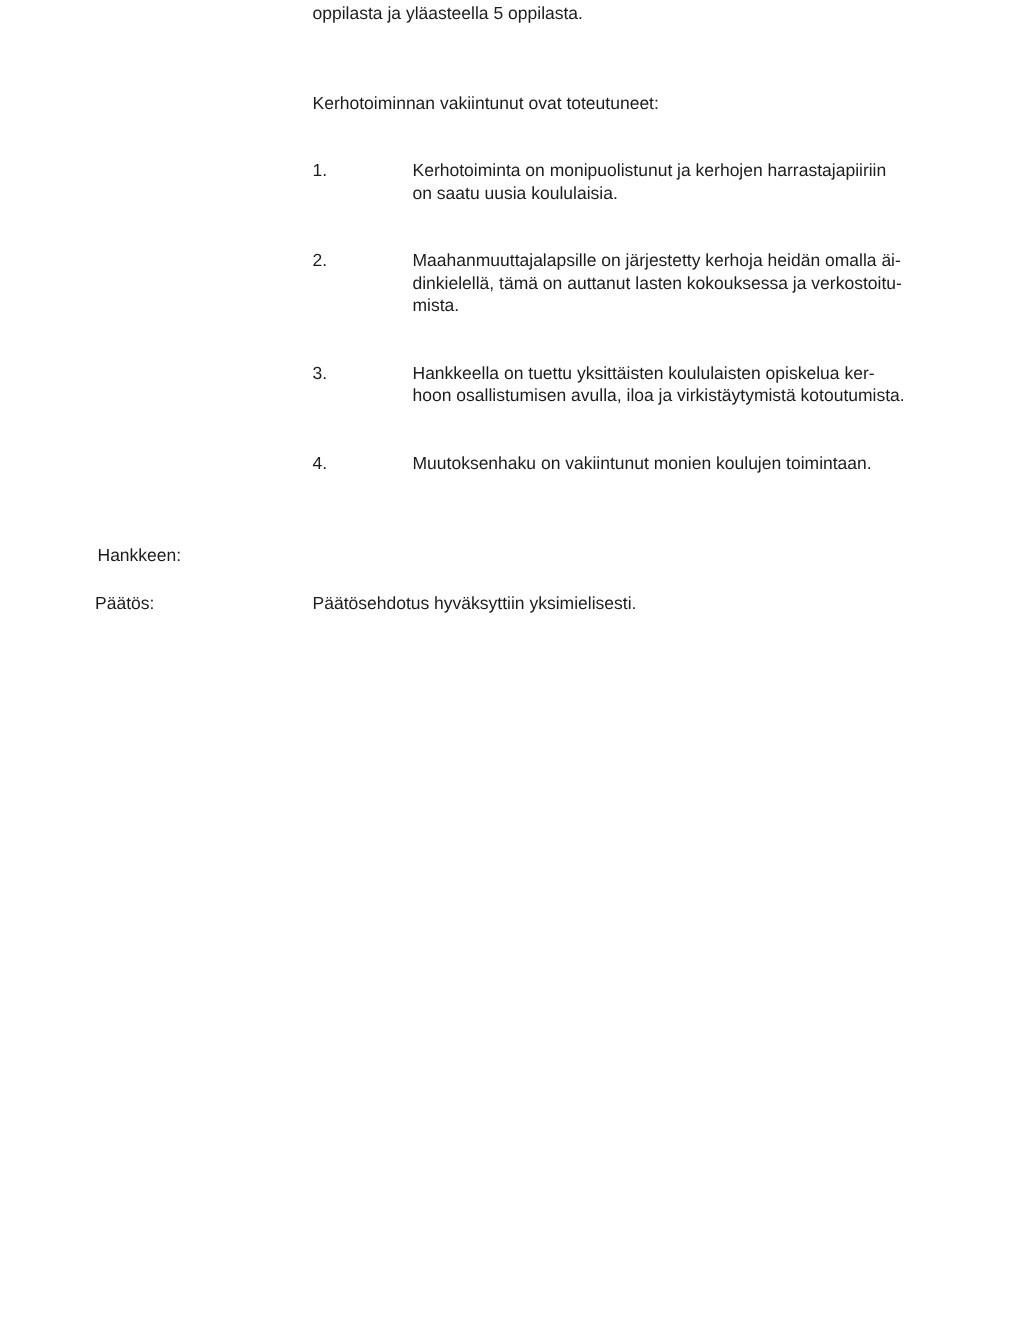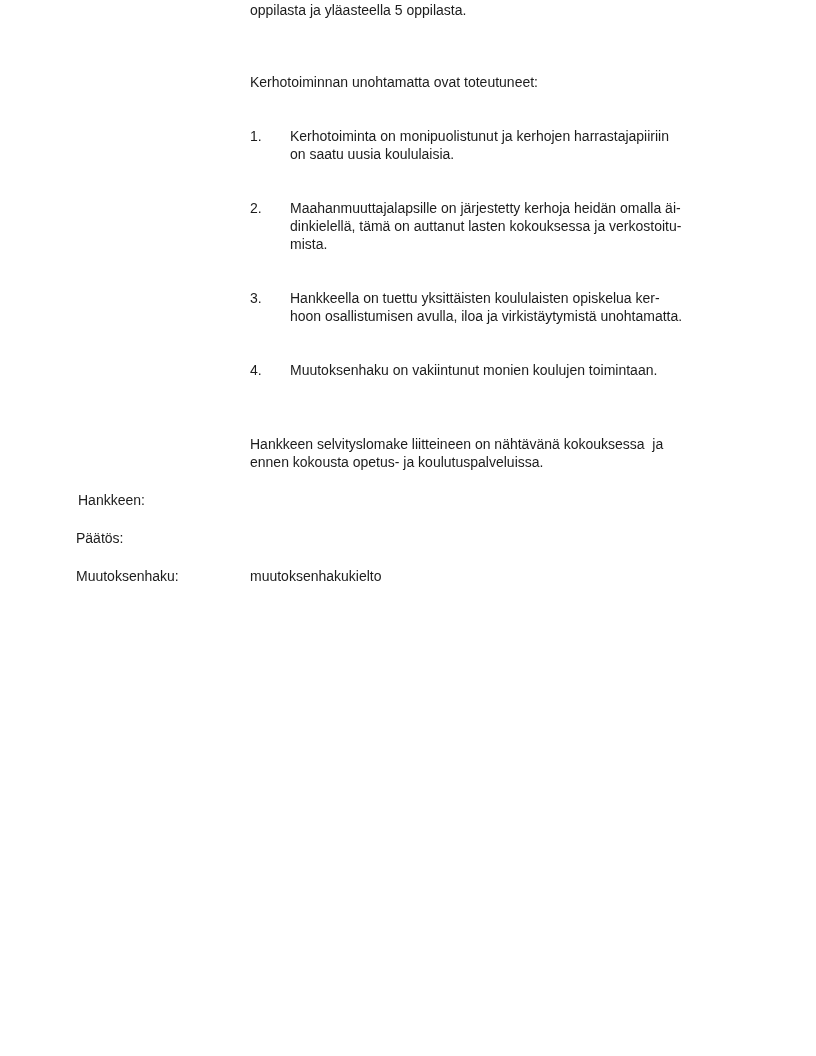--- a/index.html
+++ b/index.html
@@ -45,71 +45,64 @@
     align-items: flex-start;
   }
   .goal-num {
     flex: 0 0 40px;
     width: 40px;
   }
   .goal-text {
     flex: 1 1 auto;
     min-width: 0;
     white-space: pre-wrap;
+    margin-left: 40px;
   }
 </style>
 </head>
 <body>
 
 <div class="page">
 
   <div class="row mb-blank">
     <div class="label-col"></div>
     <div class="content-col">oppilasta ja yläasteella 5 oppilasta.</div>
   </div>
 
   <div class="row mb-section">
     <div class="label-col"></div>
     <div class="content-col">
-      <div>Kerhotoiminnan unohtamatta ovat toteutuneet:</div>
+      <div>Kerhotoiminnan vakiintunut ovat toteutuneet:</div>
       <div class="goal-row">
         <div class="goal-num">1.</div>
         <div class="goal-text">Kerhotoiminta on monipuolistunut ja kerhojen harrastajapiiriin
 on saatu uusia koululaisia.</div>
       </div>
       <div class="goal-row">
         <div class="goal-num">2.</div>
         <div class="goal-text">Maahanmuuttajalapsille on järjestetty kerhoja heidän omalla äi-
 dinkielellä, tämä on auttanut lasten kokouksessa ja verkostoitu-
 mista.</div>
       </div>
       <div class="goal-row">
         <div class="goal-num">3.</div>
         <div class="goal-text">Hankkeella on tuettu yksittäisten koululaisten opiskelua ker-
-hoon osallistumisen avulla, iloa ja virkistäytymistä unohtamatta.</div>
+hoon osallistumisen avulla, iloa ja virkistäytymistä kotoutumista.</div>
       </div>
       <div class="goal-row">
         <div class="goal-num">4.</div>
         <div class="goal-text">Muutoksenhaku on vakiintunut monien koulujen toimintaan.</div>
       </div>
     </div>
   </div>
 
-  <div class="row mb-section">
-    <div class="label-col"></div>
-    <div class="content-col">Hankkeen selvityslomake liitteineen on nähtävänä kokouksessa  ja
-ennen kokousta opetus- ja koulutuspalveluissa.</div>
-  </div>
 
   <div class="row mb-section">
     <div class="label-col indent-1">Hankkeen:</div>
   </div>
 
   <div class="row mb-section">
     <div class="label-col">Päätös:</div>
+    <div class="content-col">Päätösehdotus hyväksyttiin yksimielisesti.</div>
   </div>
 
-  <div class="row">
-    <div class="label-col">Muutoksenhaku:</div>
-    <div class="content-col">muutoksenhakukielto</div>
-  </div>
 
 </div>
 
 </body></html>

